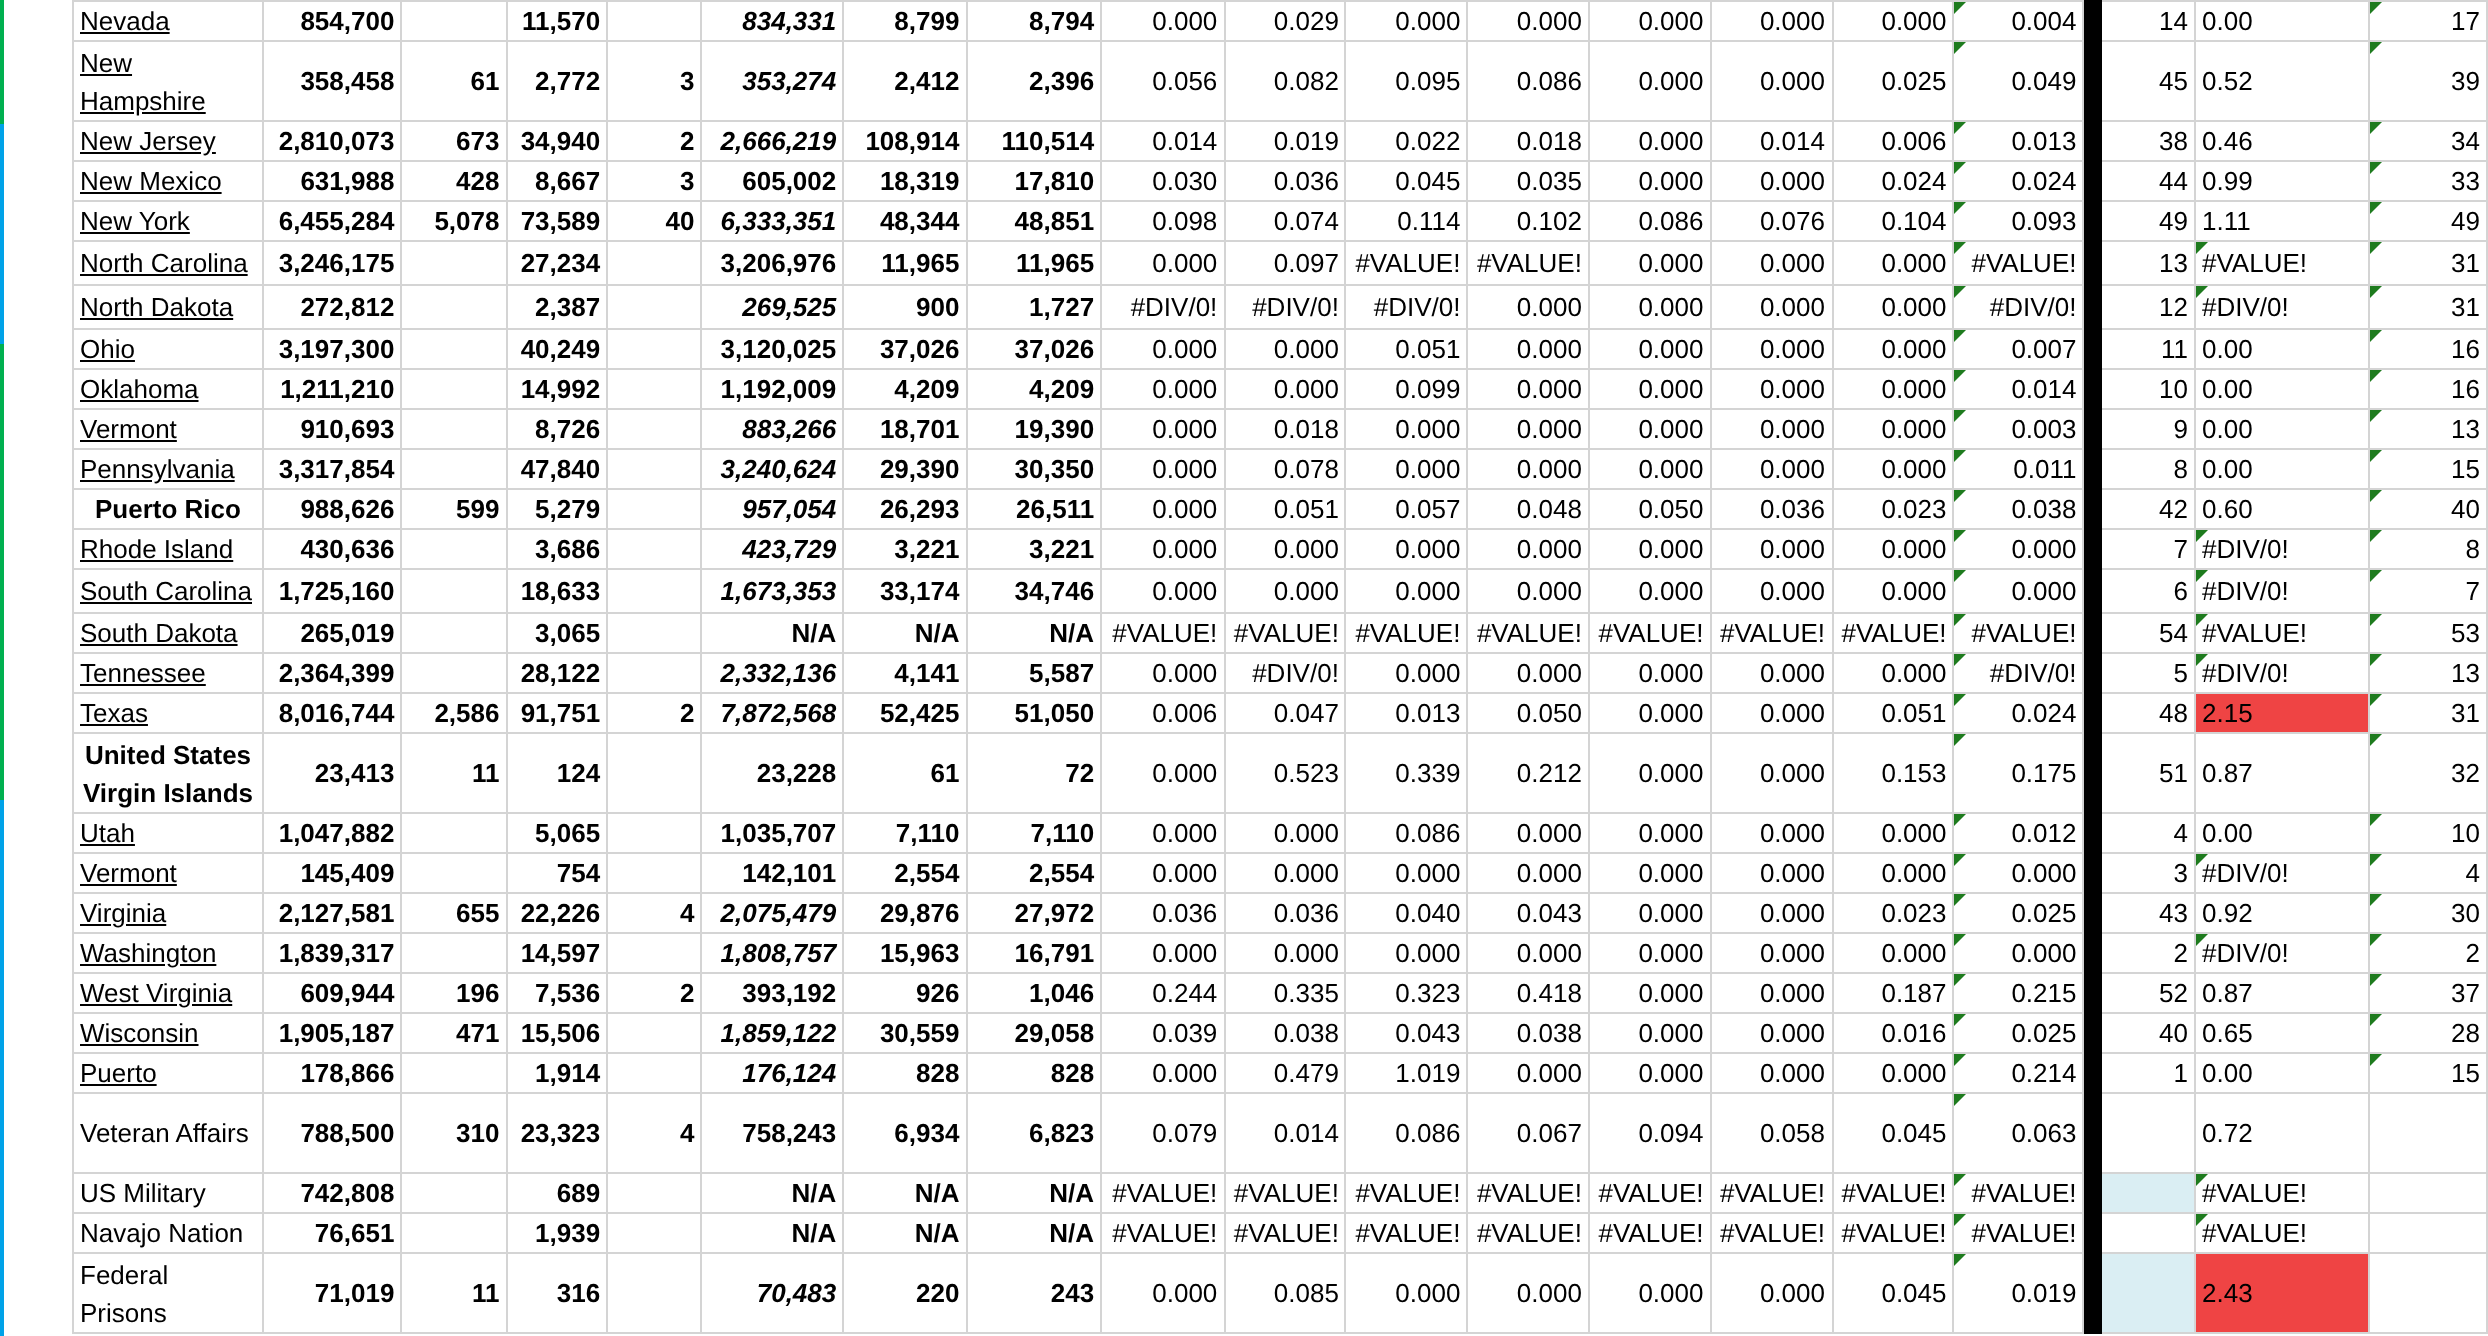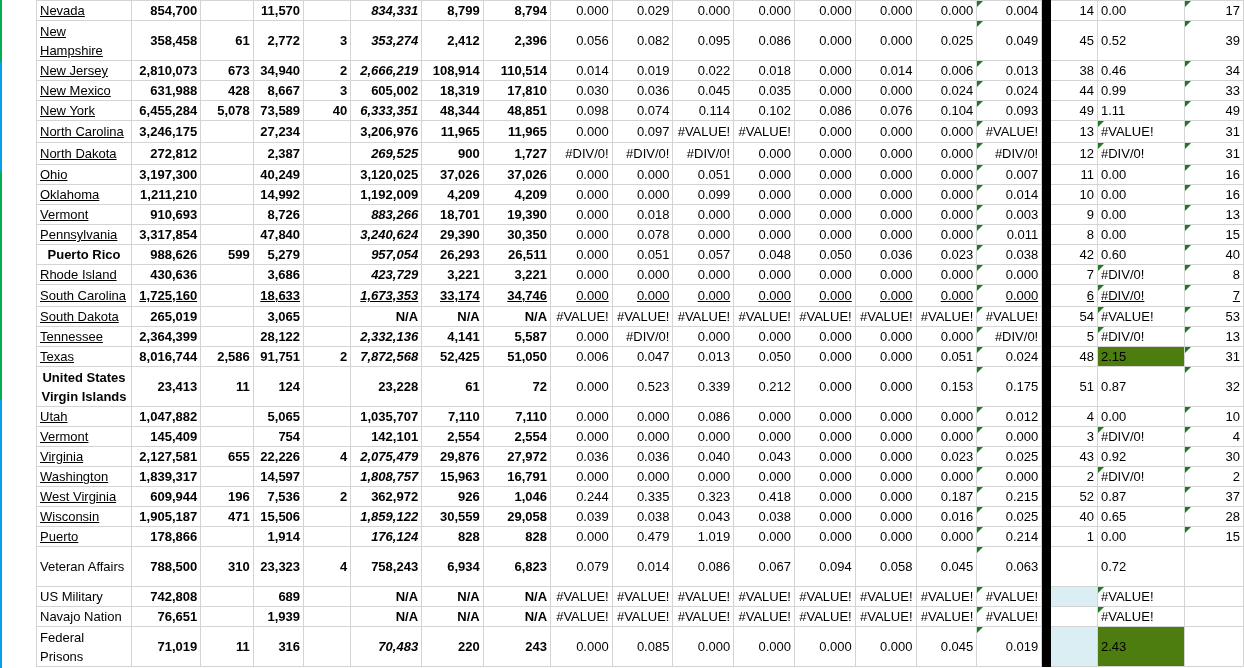--- a/index.html
+++ b/index.html
@@ -6,21 +6,21 @@
   body{width:1244px;height:668px;overflow:hidden;position:relative;font-family:"Liberation Sans",sans-serif;font-size:13px;color:#000;}
   #sheet{position:absolute;left:0;top:0;border-collapse:collapse;table-layout:fixed;margin-left:36px;}
   #sheet td{border:1px solid #d4d4d4;padding:0 3px;white-space:nowrap;overflow:hidden;position:relative;text-align:right;line-height:19px;box-sizing:border-box;}
   #sheet td.name{text-align:left;white-space:normal;line-height:19px;padding-left:3px;}
   #sheet td.name.link{text-decoration:underline;}
   #sheet td.name.bold{font-weight:bold;text-align:center;}
   #sheet td.b{font-weight:bold;}
   #sheet td.i{font-style:italic;font-weight:bold;}
   #sheet td.c{text-align:left;}
   #sheet td.tri::before{content:"";position:absolute;left:0;top:0;width:0;height:0;border-top:6px solid #1e7b1e;border-right:6px solid transparent;}
-  #sheet td.pink{background:#4d7c0f;}
+  #sheet td.pink{background:#ef4444;}
   #sheet td.blue{background:#daeef3;}
   #sheet td.divider{background:#000;border-color:#000;padding:0;}
   .leftbar{position:absolute;left:0;top:0;width:2px;height:668px;}
 </style>
 </head>
 <body>
 
 <div class="leftbar" style="background:linear-gradient(#00b050 0 62px,#00a2e8 62px 172px,#00b050 172px 400px,#00a2e8 400px 668px);"></div>
 
 <table id="sheet">
@@ -326,21 +326,21 @@
         <td class="">0.000</td>
         <td class="">0.000</td>
         <td class="">0.000</td>
         <td class="">0.000</td>
         <td class="tri">0.000</td>
         <td class="divider"></td>
         <td class="">7</td>
         <td class="c tri">#DIV/0!</td>
         <td class="tri">8</td>
       </tr>
-      <tr style="height: 22px; text-decoration: underline;">
+      <tr style="height: 22px;">
         <td class="name link">South Carolina</td>
         <td class="b">1,725,160</td>
         <td class="b"></td>
         <td class="b">18,633</td>
         <td class="b"></td>
         <td class="i">1,673,353</td>
         <td class="b">33,174</td>
         <td class="b">34,746</td>
         <td class="">0.000</td>
         <td class="">0.000</td>
@@ -530,21 +530,21 @@
         <td class="">2</td>
         <td class="c tri">#DIV/0!</td>
         <td class="tri">2</td>
       </tr>
       <tr style="height: 20px;">
         <td class="name link">West Virginia</td>
         <td class="b">609,944</td>
         <td class="b">196</td>
         <td class="b">7,536</td>
         <td class="b">2</td>
-        <td class="b">362,972</td>
+        <td class="b">393,192</td>
         <td class="b">926</td>
         <td class="b">1,046</td>
         <td class="">0.244</td>
         <td class="">0.335</td>
         <td class="">0.323</td>
         <td class="">0.418</td>
         <td class="">0.000</td>
         <td class="">0.000</td>
         <td class="">0.187</td>
         <td class="tri">0.215</td>

